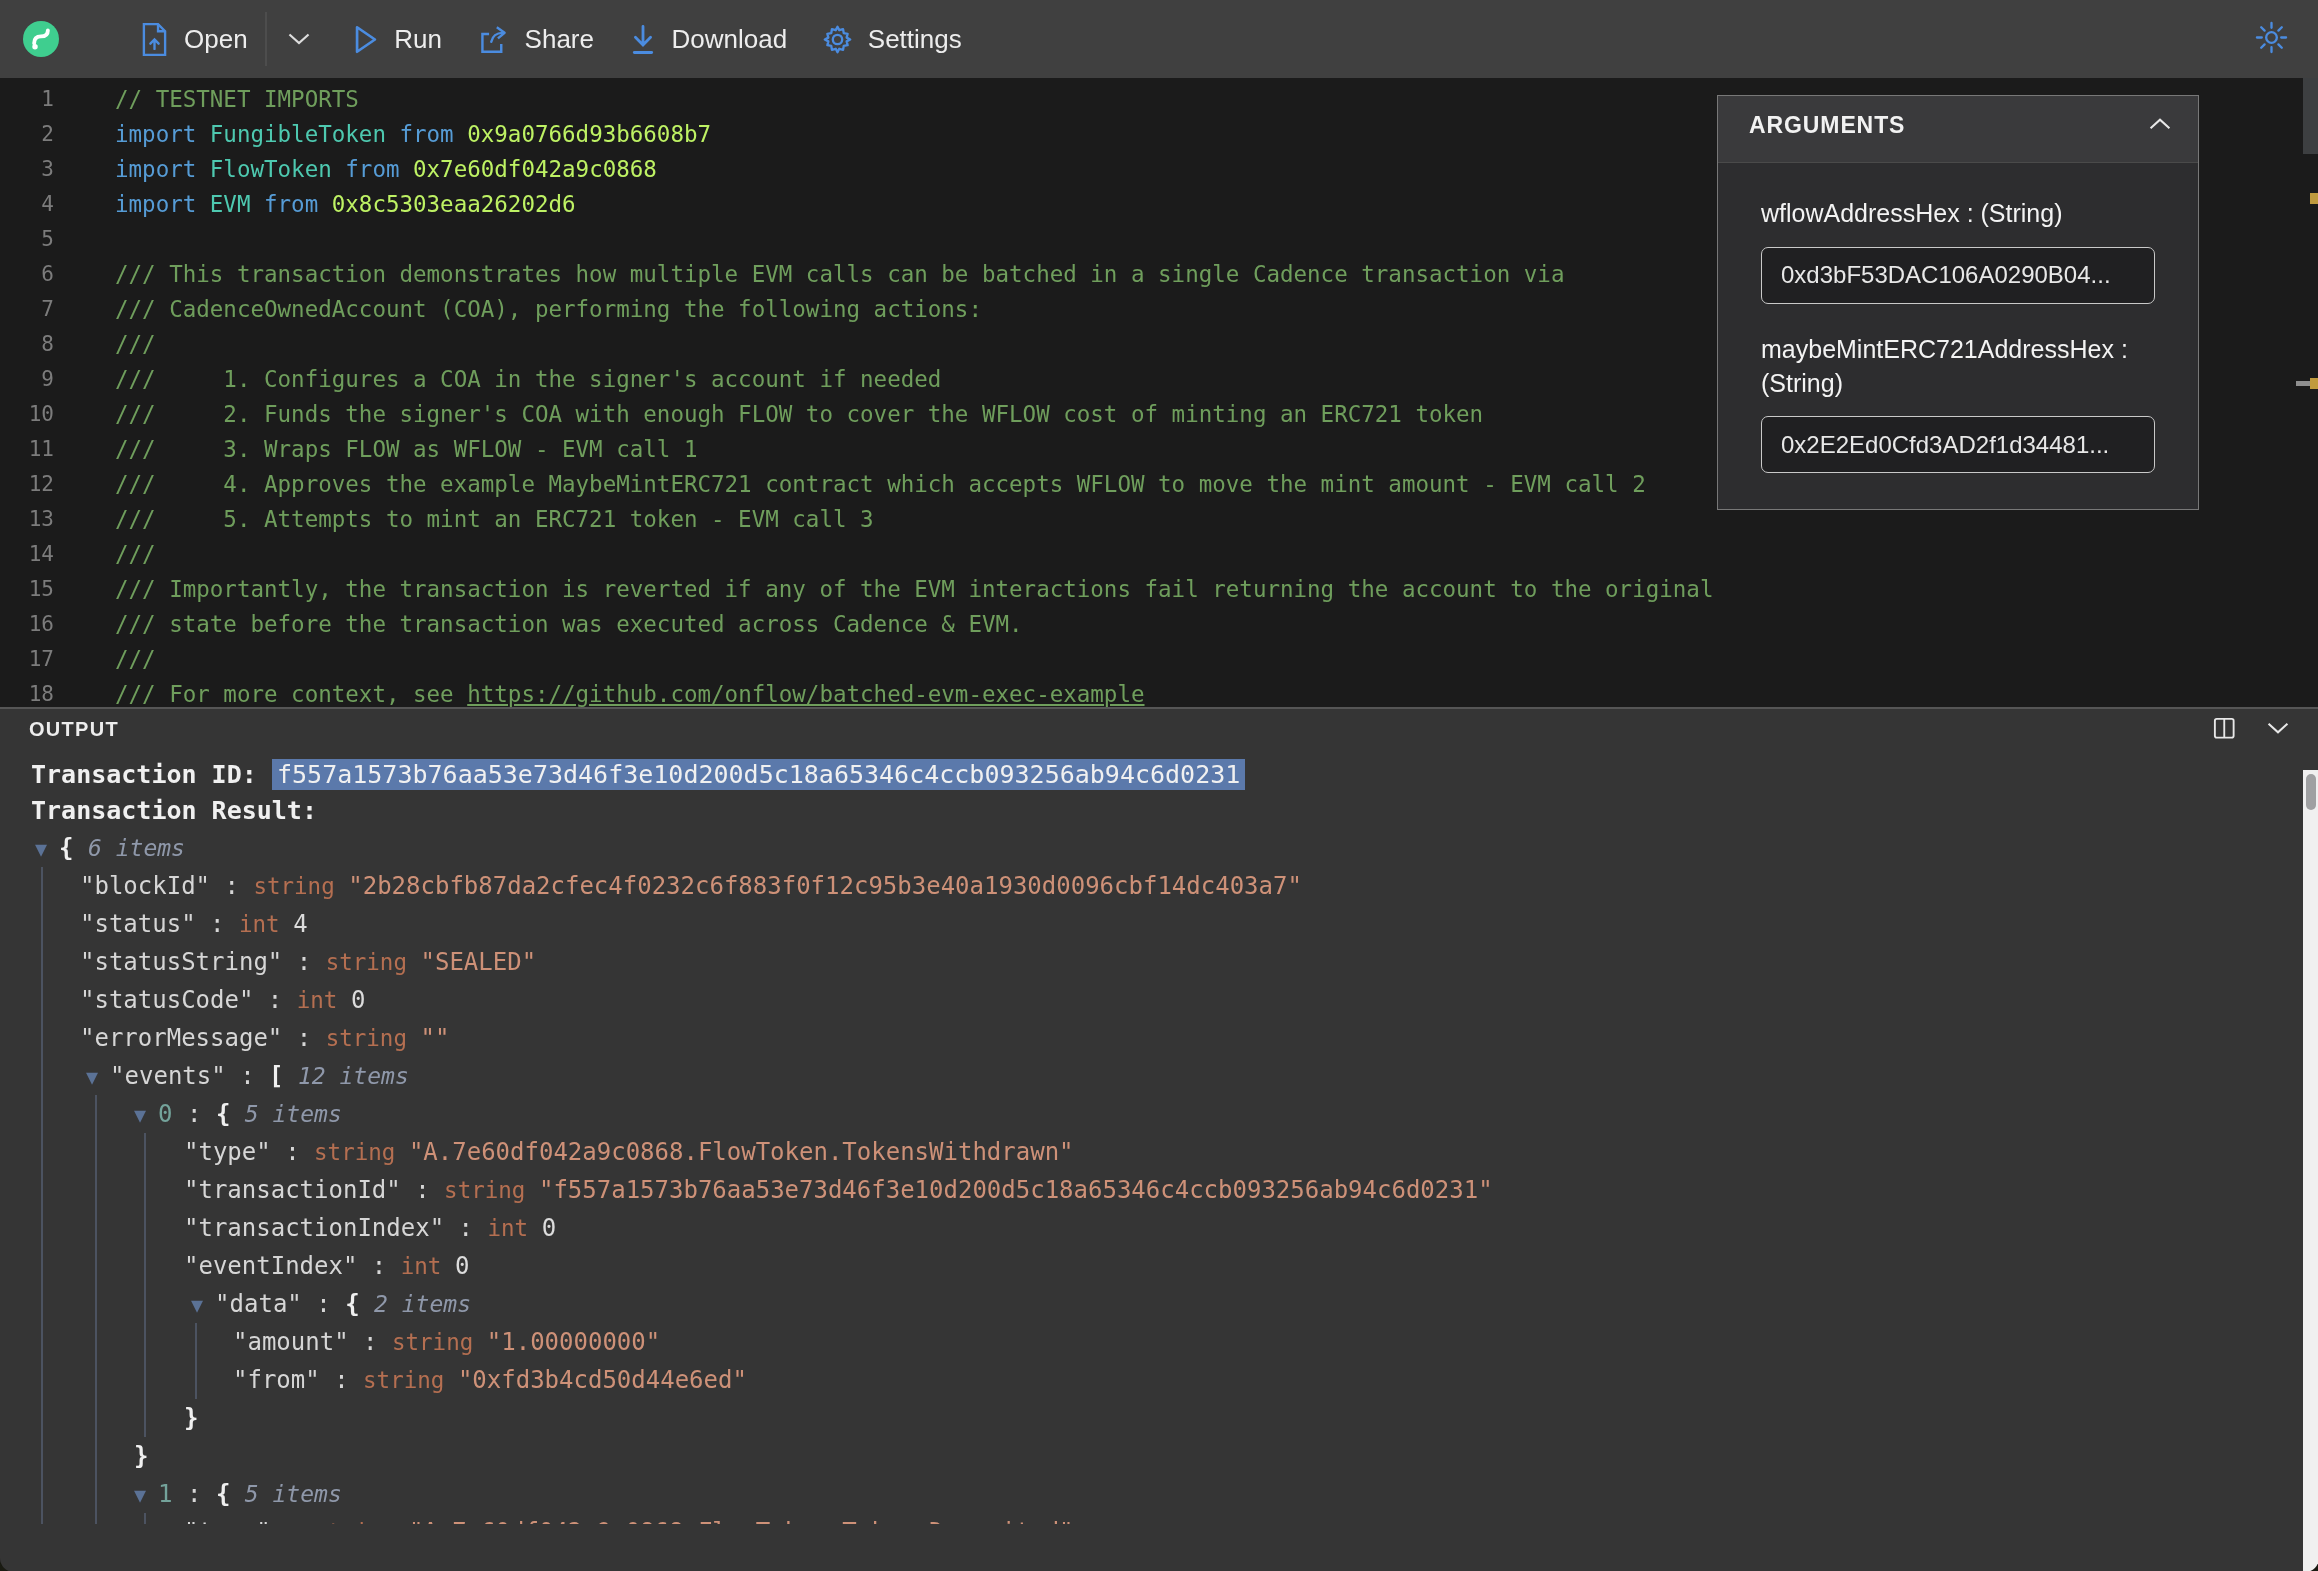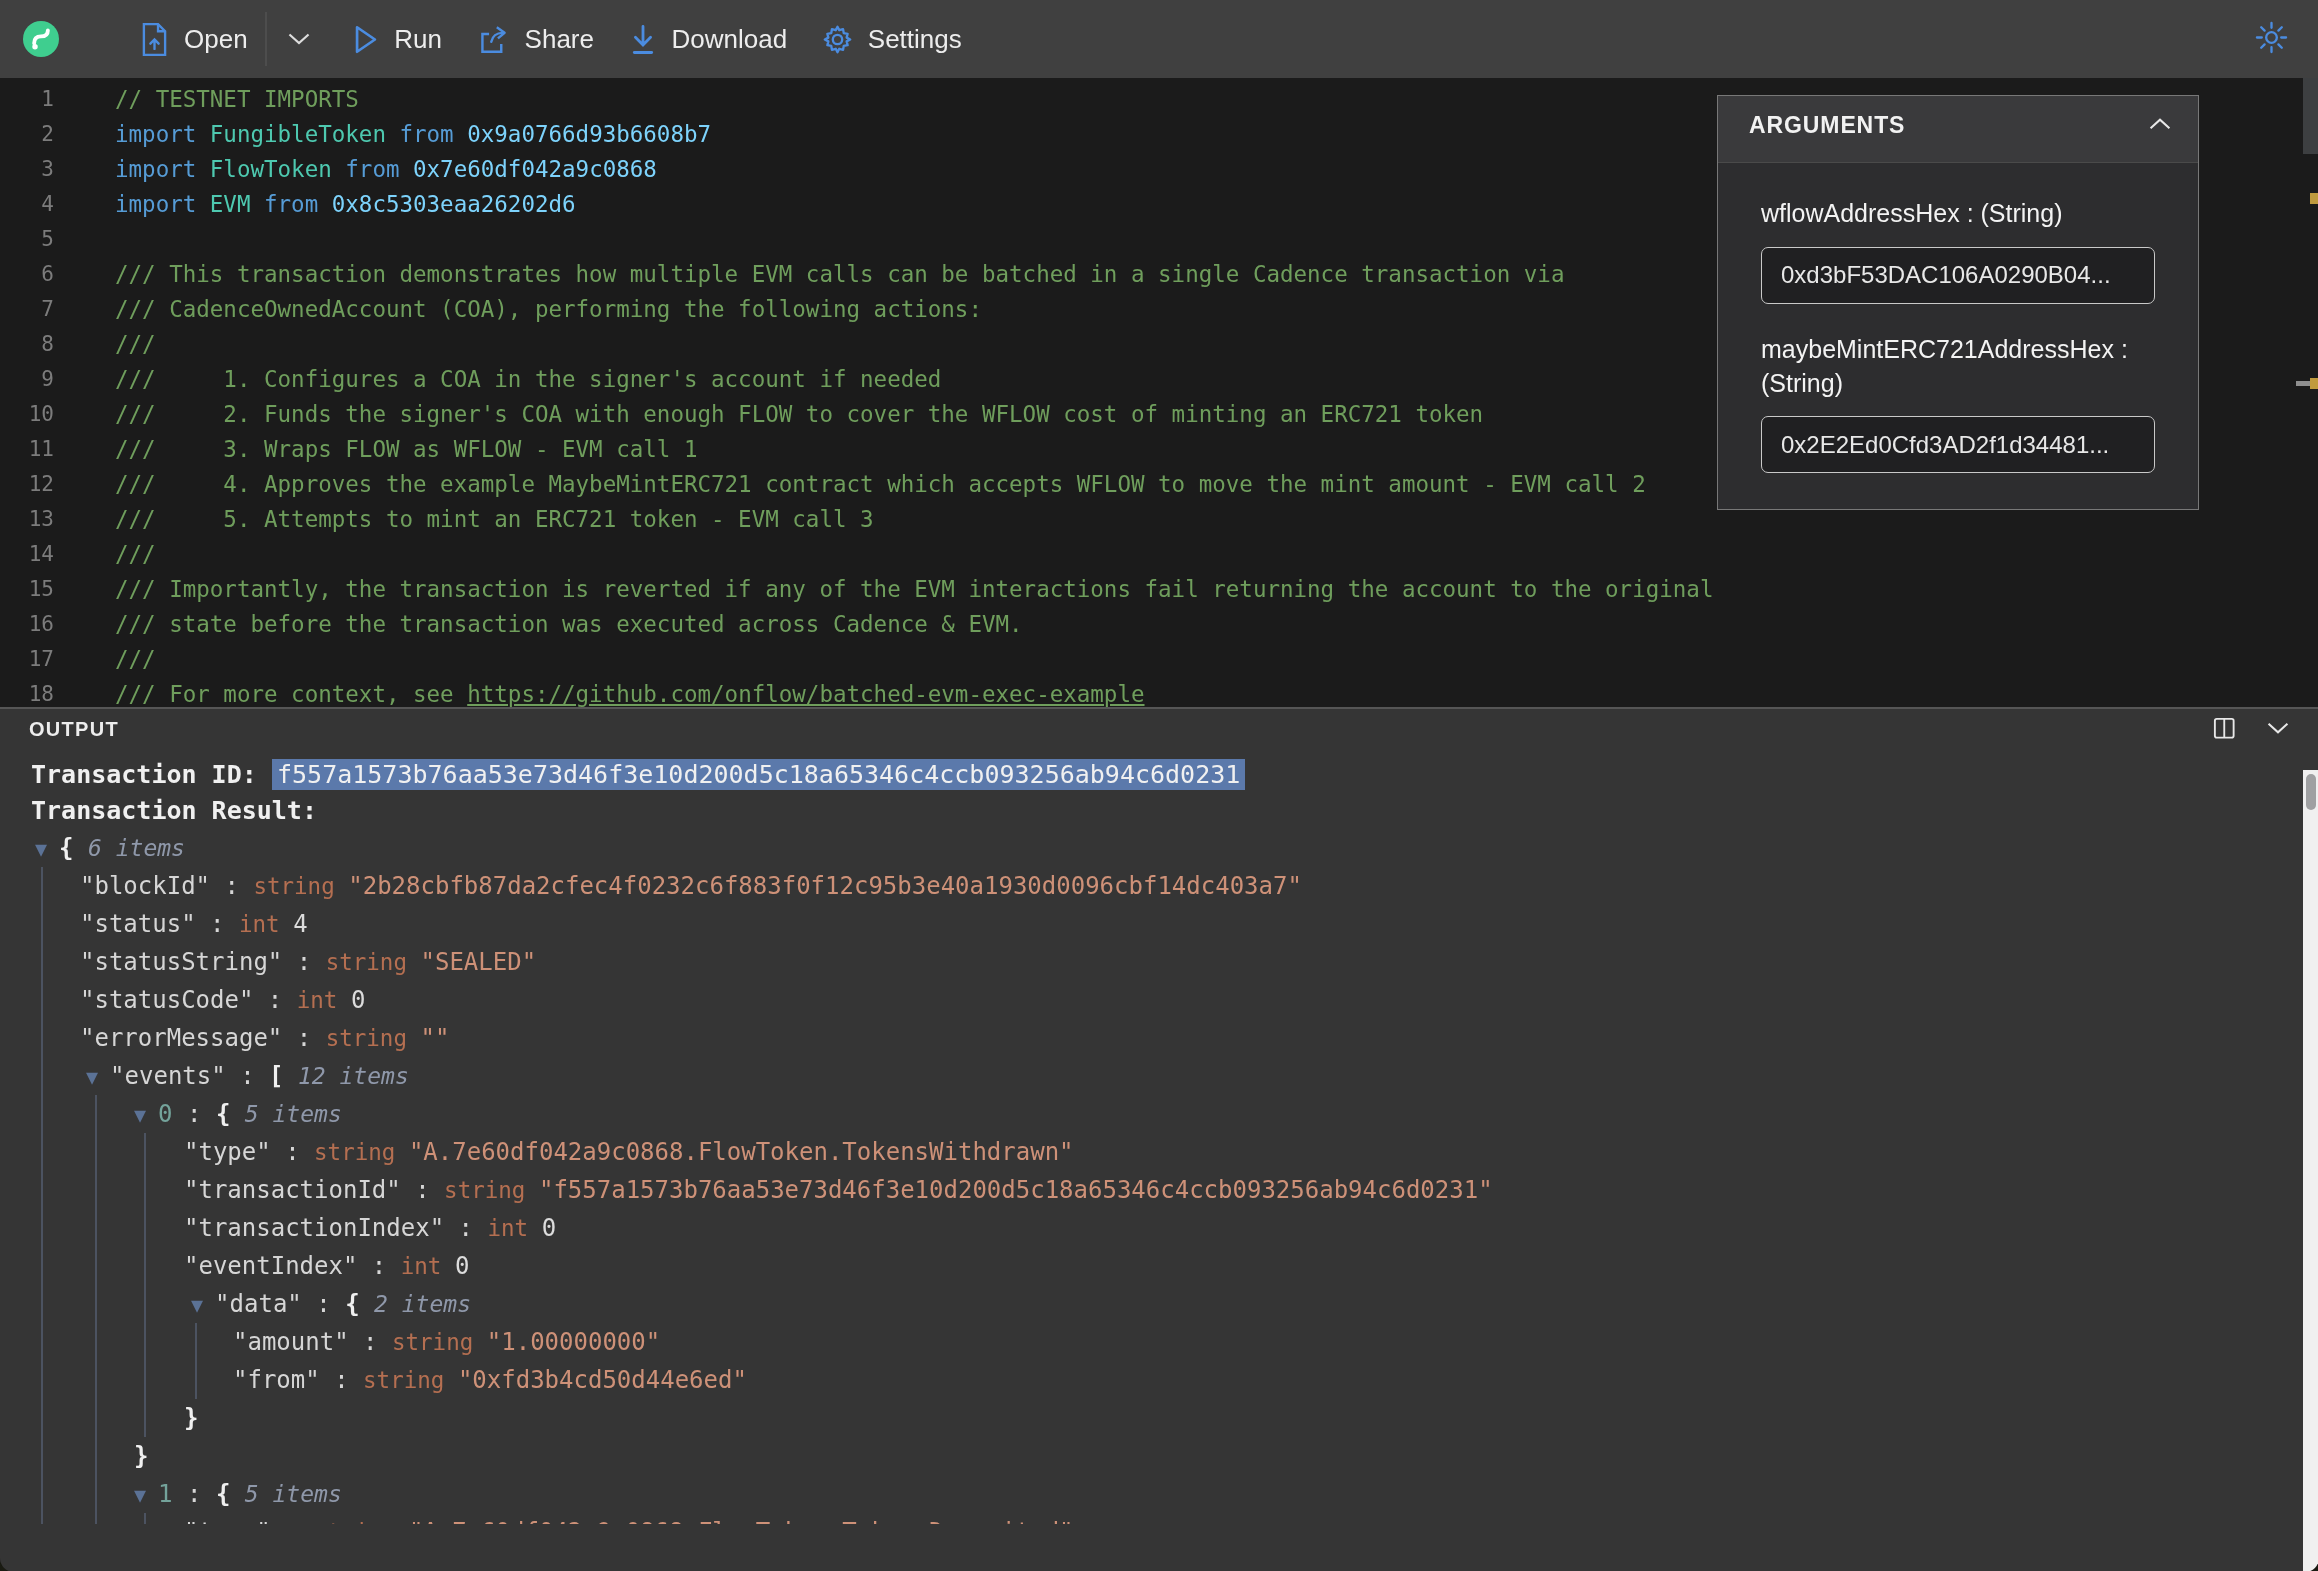--- a/index.html
+++ b/index.html
@@ -18,21 +18,21 @@
   .tb-spacer{flex:1;}
 
   
   .editor{position:relative;height:629px;background:#1b1b1b;}
   .code{padding-top:3.5px;font-family:"DejaVu Sans Mono",monospace;font-size:22.5px;}
   .code-line{height:35px;line-height:35px;white-space:pre;position:relative;padding-left:115px;}
   .ln{position:absolute;left:0;top:0;width:54px;text-align:right;color:#7c7c7c;font-size:21px;}
   .c-comment{color:#6f9e5c;}
   .c-kw{color:#569cd6;}
   .c-type{color:#4ec9b0;}
-  .c-addr{color:#7dd3fc;}
+  .c-addr{color:#bef264;}
   .c-link{color:#6f9e5c;text-decoration:underline;}
   .ed-scroll{position:absolute;right:0;top:0;width:16.4px;height:100%;}
   .ed-thumb{position:absolute;right:0;top:0;width:16.4px;height:76px;background:#3d3f41;}
   .mark-warn{position:absolute;right:0.9px;width:7.8px;height:11.2px;background:#c09a3e;}
   .mark-gray{position:absolute;right:8.6px;width:14.7px;height:5.2px;background:#8f8f8f;}
 
   
   .args{position:absolute;left:1717px;top:17.3px;width:482px;background:#2d2d2f;
         border:0.9px solid #787878;}
   .args-header{height:67px;background:#3a3a3c;display:flex;align-items:center;

